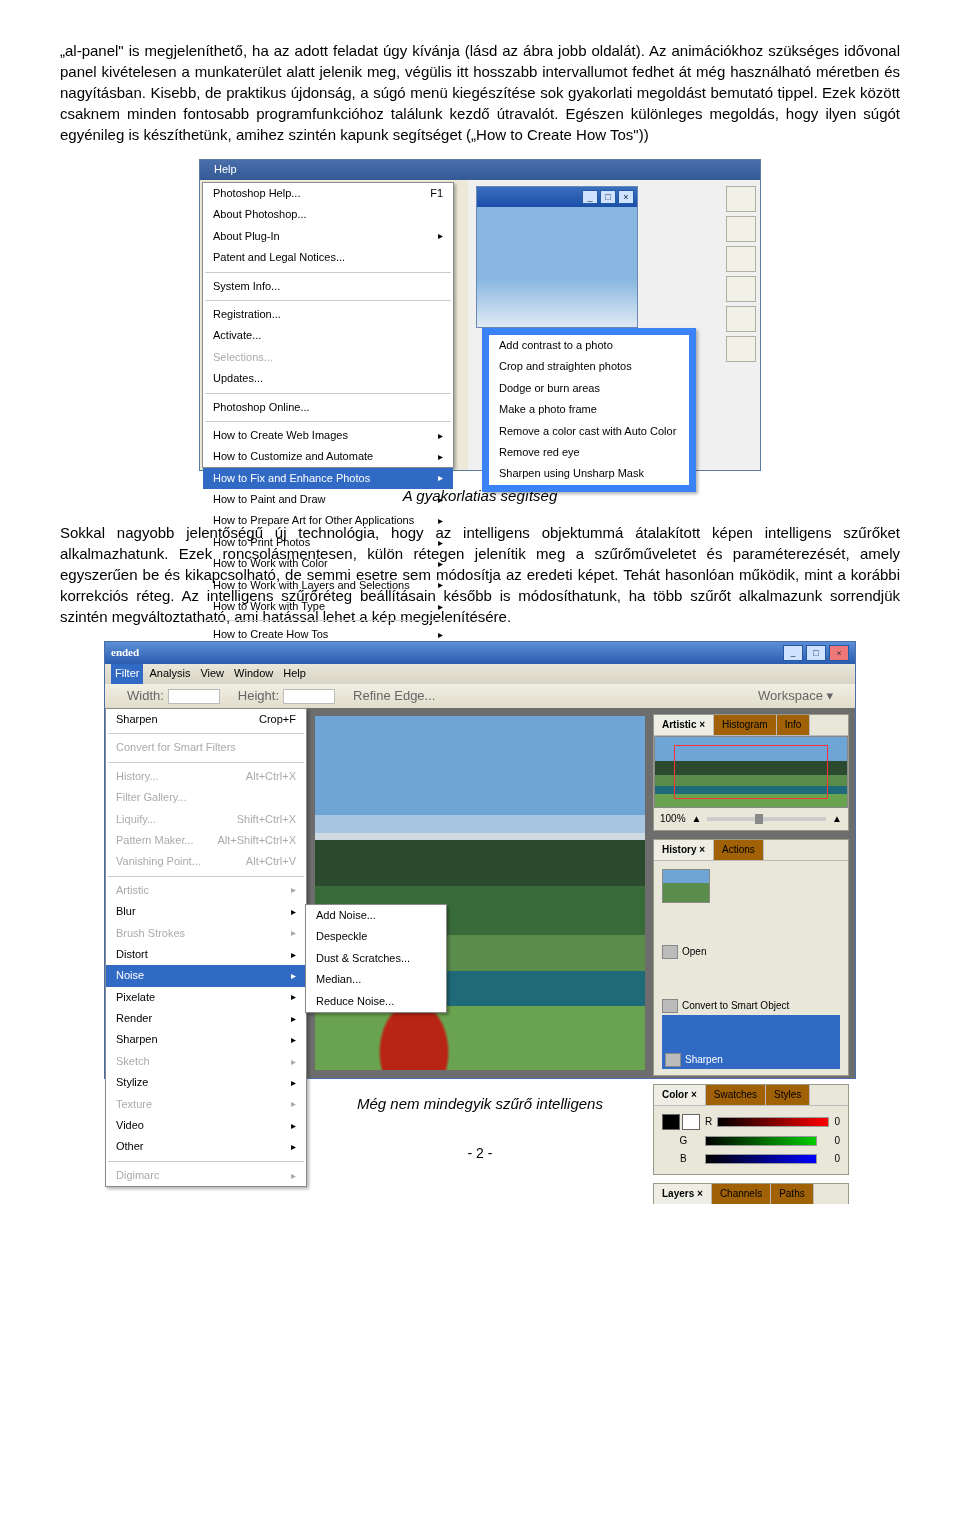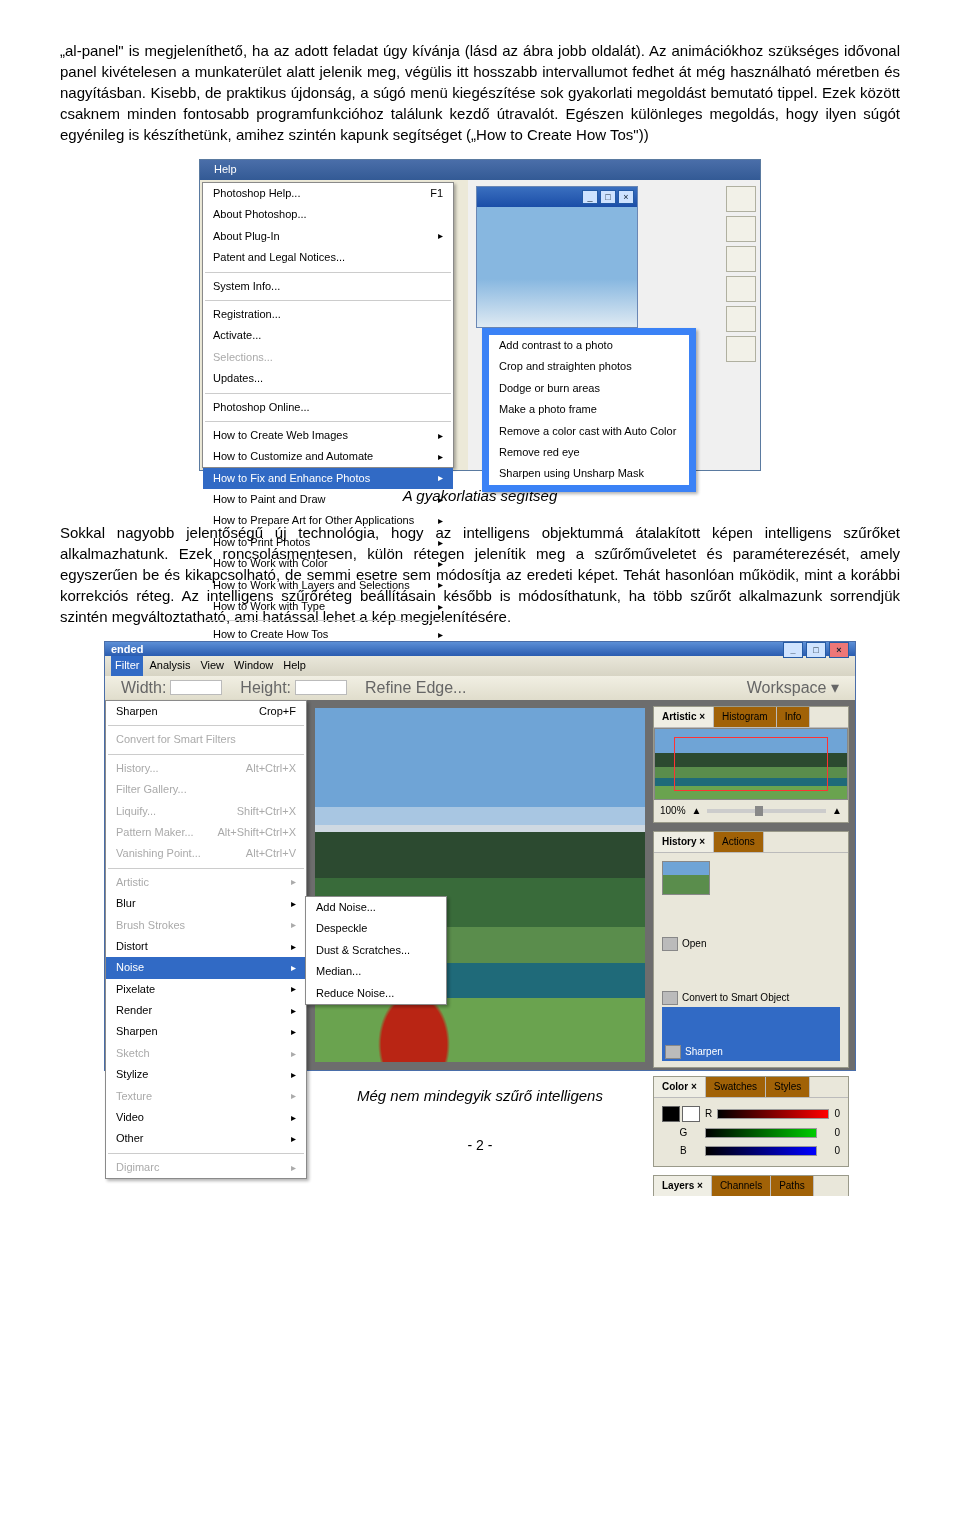--- a/index.html
+++ b/index.html
@@ -88,42 +88,42 @@
   
   .ss2 {
     width: 750px;
     border: 1px solid #4a6ea9;
     font-family: Tahoma, sans-serif;
     font-size: 11px;
     background: #6d6d6d;
     position: relative;
   }
   .ss2 .titlebar {
-    height: 14px;
+    height: 22px;
     background: linear-gradient(#5c8fd6,#2a5cb0);
-    display: flex; align-items: flex-start; justify-content: space-between;
-    padding: 0 6px; color: #fff; font-weight: bold;
+    display: flex; align-items: center; justify-content: space-between;
+    padding: 0 6px; color: #fff; font-weight: bold; font-family: Liberation Serif, serif;
   }
   .ss2 .titlebar .btns { display: flex; gap: 3px; }
   .ss2 .titlebar .btns span { width: 18px; height: 14px; background: #cfe3ff; border: 1px solid #245aa5; font-size: 9px; text-align: center; color: #123; line-height: 14px; }
   .ss2 .titlebar .btns span.cl { background: #e77; }
 
   .ss2 .menubar2 {
     background: linear-gradient(#e9e7da,#d7d4c4);
     height: 20px;
     display: flex; align-items: center; padding: 0 6px; gap: 2px;
     font-size: 11px;
   }
   .ss2 .menubar2 .m { padding: 2px 4px; }
   .ss2 .menubar2 .m.sel { background: #316ac5; color: #fff; }
 
   .ss2 .optbar {
     background: linear-gradient(#f1efe3,#e0ddcc);
-    height: 24px; display: flex; align-items: center; gap: 18px; padding: 0 16px;
-    font-size: 16px; color: #666;
+    height: 24px; display: flex; align-items: center; gap: 18px; padding: 0 22px;
+    font-size: 13px; color: #666;
   }
   .ss2 .optbar .field { display: flex; align-items: center; gap: 4px; }
   .ss2 .optbar .box { border: 1px solid #bbb; background: #fff; width: 50px; height: 13px; }
 
   .ss2 .workarea {
     display: flex; height: 370px; position: relative;
   }
   .filtmenu {
     position: absolute; left: 0px; top: 0px; width: 200px;
     background: #fff; border: 1px solid #8a8a8a;

